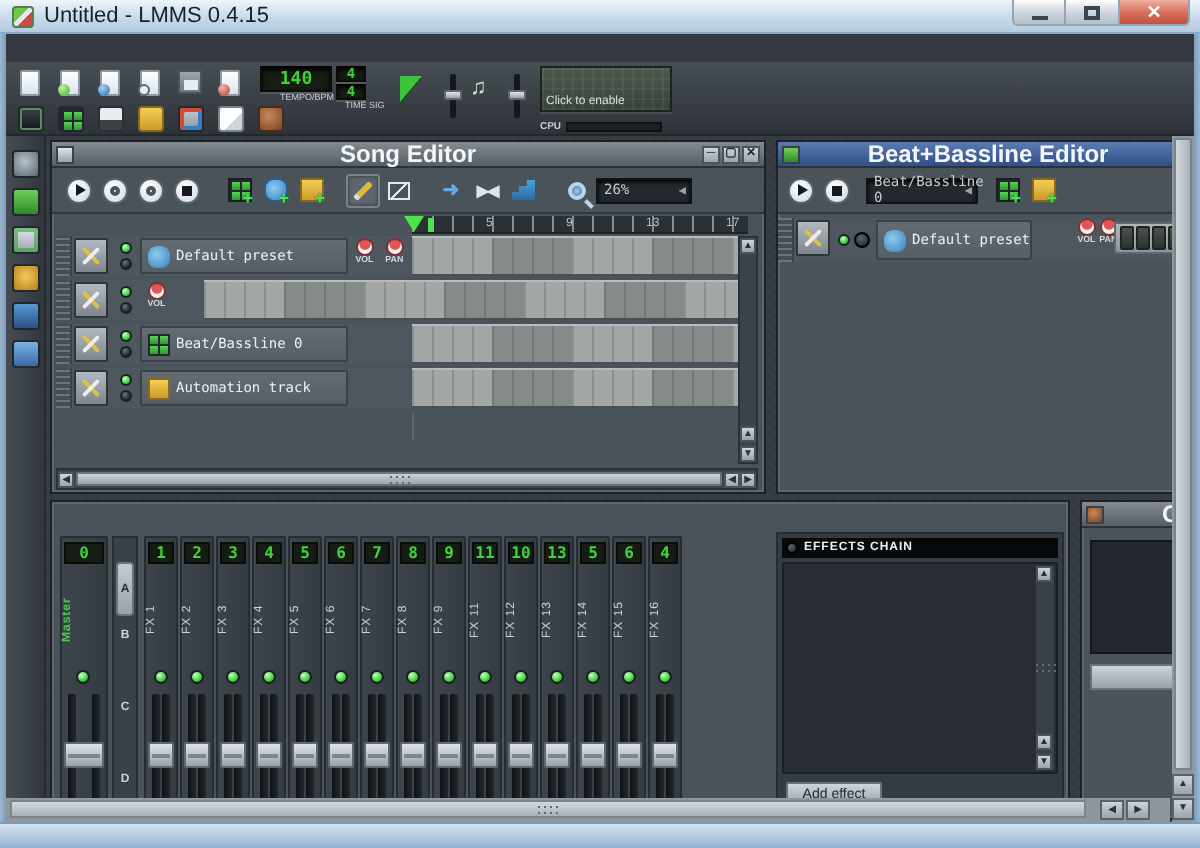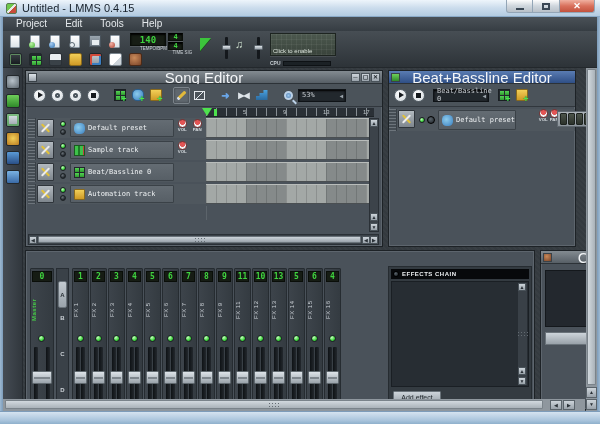--- a/index.html
+++ b/index.html
@@ -67,21 +67,21 @@
   .sb2{background:linear-gradient(#6fcf5a,#2f8a2a)}
   .sb3{background:linear-gradient(#dfe5ea,#9aa3ab);box-shadow:inset 0 0 0 2px rgba(60,160,60,.6)}
   .sb4{background:radial-gradient(circle at 50% 45%,#f2cf58,#b87a20)}
   .sb5{background:linear-gradient(#5a9ad6,#2a4f86)}
   .sb6{background:linear-gradient(#7ab2e2,#3a6aa6)}
 
   
   .win{position:absolute;background:#4a525a;border:1px solid #1d2226;box-shadow:inset 0 0 0 1px #5d656d}
   .win-title{position:relative;height:13px;background:linear-gradient(#838b91,#575f66);border-bottom:1px solid #2c3237;display:flex;align-items:center}
   .win-title.active{background:linear-gradient(#5a7cb2,#2f4f86)}
-  .win-title .wt-text{position:absolute;left:0;right:0;text-align:center;font-size:15px;font-weight:normal;color:#f3f5f7;line-height:13px}
+  .win-title .wt-text{position:absolute;left:0;right:0;text-align:center;font-size:12px;font-weight:bold;color:#f3f5f7;line-height:13px}
   .wt-icon{width:9px;height:9px;margin-left:2px;background:linear-gradient(#dfe5ea,#9aa3ab);border:1px solid #3a4248;z-index:2}
   .wt-btns{position:absolute;right:2px;top:2px;display:flex;gap:1px;z-index:2}
   .wt-b{width:9px;height:9px;background:linear-gradient(#cdd4da,#9aa3ab);border:1px solid #4a535a;font-size:6px;line-height:7px;text-align:center;color:#22282d;font-weight:bold}
   .sub-toolbar{position:relative;height:23px;background:#4b535a;border-bottom:1px solid #31373d;display:flex;align-items:center}
   .sbtn{width:17px;height:17px;display:flex;align-items:center;justify-content:center;border-radius:2px;flex:0 0 auto}
   .sbtn.sel{background:#5f676e;border:1px solid #7b838a;box-shadow:inset 0 0 2px #2a3036}
   .circ{width:13px;height:13px;border-radius:50%;background:radial-gradient(circle at 40% 35%,#ffffff,#cfd6db);border:1px solid #5a646c;display:flex;align-items:center;justify-content:center}
   .g-play{width:0;height:0;border-left:5px solid #15191d;border-top:3px solid transparent;border-bottom:3px solid transparent;margin-left:1px}
   .g-stop{width:5px;height:5px;background:#15191d}
   .g-rec{width:5px;height:5px;border:2px solid #4a545c;border-radius:50%}
@@ -196,26 +196,20 @@
         </div>
       <div class="wbtn close">
           <span class="glyph-close">✕</span>
         </div>
     </div>
   </div>
   <div class="edge-l"></div>
   <div class="edge-r"></div>
   <div class="edge-b"></div>
 
-  <div class="menubar" id="menu-items">
-      <span class="menu-item">Project</span>
-      <span class="menu-item">Edit</span>
-      <span class="menu-item">Tools</span>
-      <span class="menu-item">Help</span>
-    </div>
 
   <div class="toolbar">
     <div class="tb-row" style="left:4px;top:2px">
       <div class="tbtn">
           <div class="pg"></div>
         </div>
       <div class="tbtn">
           <div class="pg">
             <div class="badge b-green"></div>
           </div>
@@ -354,21 +348,21 @@
             <span class="g-mm">▶◀</span>
           </div>
         <div class="sbtn">
             <div class="g-stairs"></div>
           </div>
         <div style="width:8px"></div>
         <div class="sbtn">
             <div class="g-mag"></div>
           </div>
         <div class="combo" style="width:48px">
-          <span>53%</span>
+          <span>26%</span>
           <span class="arr">◀</span>
         </div>
       </div>
       <div class="se-timeline" id="se-timeline">
         <div class="tl-marker"></div>
         <div class="tl-start"></div>
       <span class="tl-num" style="left: 37px;">5</span>
           <span class="tl-num" style="left: 77px;">9</span>
           <span class="tl-num" style="left: 117px;">13</span>
           <span class="tl-num" style="left: 157px;">17</span>
@@ -403,24 +397,20 @@
           <div class="trow">
             <div class="grip"></div>
             <div class="tops">
               <div class="xa"></div>
               <div class="xb"></div>
             </div>
             <div class="tleds">
               <div class="led green"></div>
               <div class="led dark"></div>
             </div>
-            <div class="tname">
-              <div class="ticon sample-track-icon"></div>
-              <span class="tname-text">Sample track</span>
-            </div>
             <div class="tknobs">
               <div class="knobwrap">
                 <div class="knob"></div>
                 <span class="knob-label">VOL</span>
               </div>
             </div>
             <div class="tgrid"></div>
           </div>
           <div class="trow">
             <div class="grip"></div>
@@ -466,21 +456,21 @@
       <div class="hsb" style="left:2px;right:3px;top:163px">
         <div class="sc-btn">◀</div>
         <div class="handle" style="flex:1;margin:0 1px">
             <div class="dots"></div>
           </div>
         <div class="sc-btn">◀</div>
         <div class="sc-btn">▶</div>
       </div>
     </div>
 
-    <div class="win" style="left:385px;top:2px;width:188px;height:177px">
+    <div class="win" style="left:385px;top:2px;width:212px;height:177px">
       <div class="win-title active">
         <div class="wt-icon" style="background:linear-gradient(#6fcf5a,#2f8a2a)"></div>
         <span class="wt-text">Beat+Bassline Editor</span>
       </div>
       <div class="sub-toolbar" style="gap:1px;padding-left:3px">
         <div class="sbtn">
             <div class="circ">
               <div class="g-play"></div>
             </div>
           </div>

